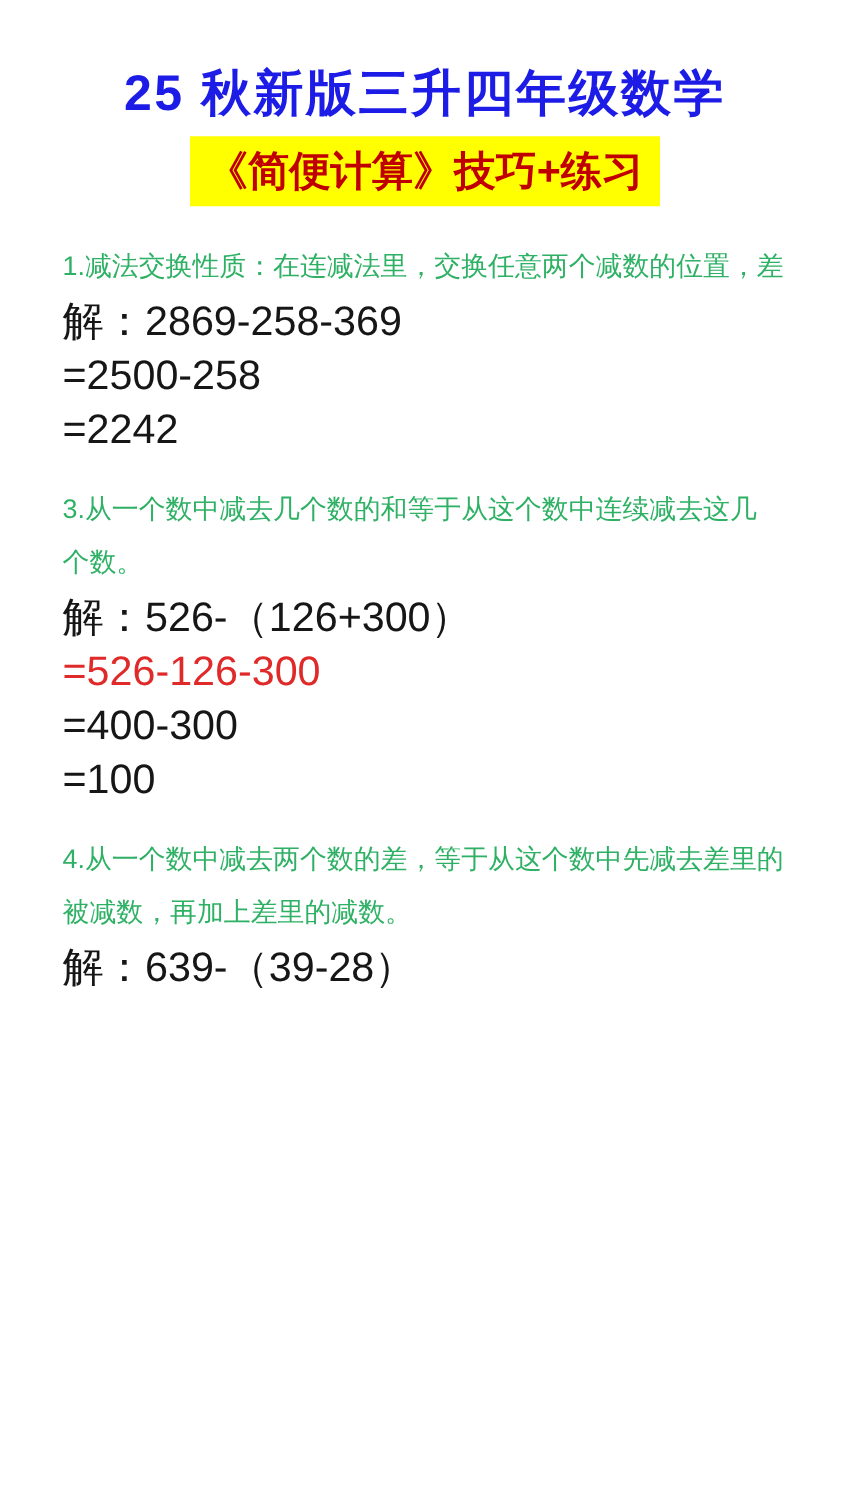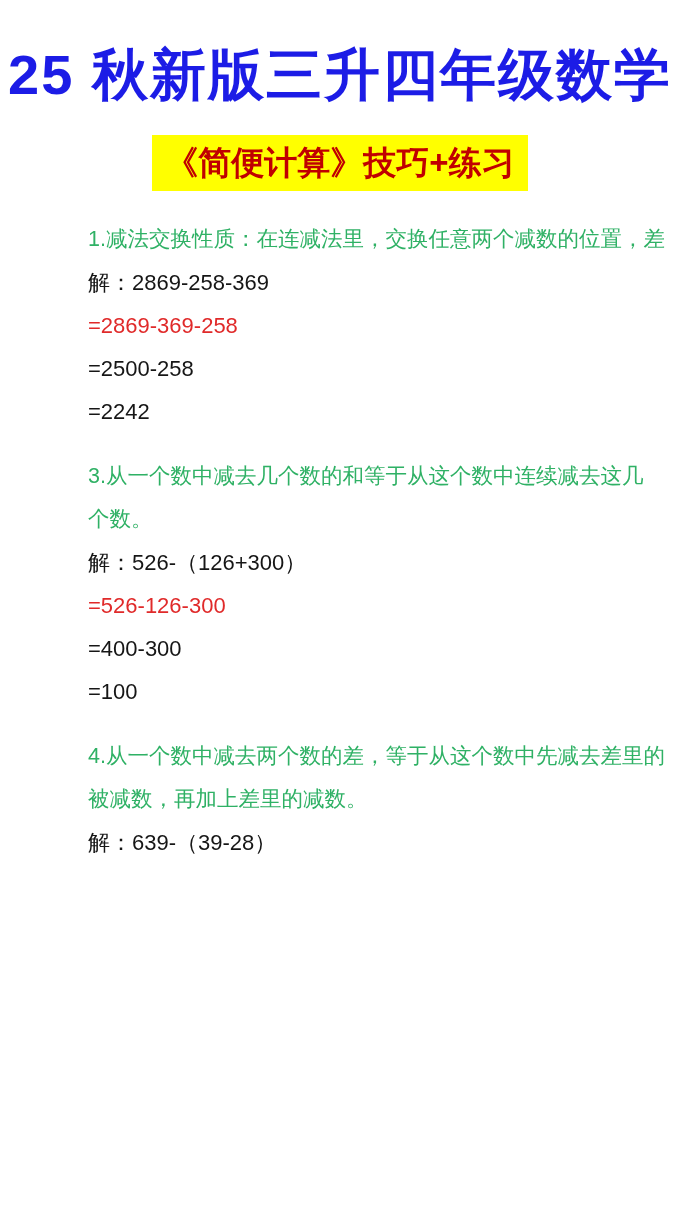--- a/index.html
+++ b/index.html
@@ -12,58 +12,58 @@
     position: relative;
     width: 680px;
     min-height: 1209px;
     margin: 0 auto;
     background: #ffffff;
     padding: 45px 0 40px 0;
     overflow: hidden;
   }
   .title {
     text-align: center;
-    font-size: 56px;
+    font-size: 40px;
     line-height: 60px;
     font-weight: bold;
     letter-spacing: 2px;
     color: var(--title_blue, #1c1ce6);
     white-space: nowrap;
   }
   .subtitle-row {
     text-align: center;
-    margin-top: 30px;
+    margin-top: 4px;
   }
   .subtitle {
     display: inline-block;
     background: var(--subtitle_bg_yellow, #ffff00);
     color: var(--subtitle_text_red, #c00000);
     font-size: 33px;
     line-height: 40px;
     font-weight: bold;
     padding: 8px 13px;
     white-space: nowrap;
   }
   .content {
     margin-top: 27px;
-    padding: 0 50px 0 88px;
+    padding: 0 50px 0 50px;
   }
   .section {
     margin-bottom: 22px;
   }
   .rule-line {
     color: var(--rule_green, #2fb165);
     font-size: 21.5px;
     line-height: 43px;
     white-space: nowrap;
     font-weight: 500;
   }
   .step {
     color: var(--body_black, #161616);
-    font-size: 22px;
+    font-size: 33px;
     line-height: 43px;
     white-space: nowrap;
   }
   .step.red {
     color: var(--highlight_red, #e02a2a);
   }
 </style>
 </head>
 <body>
 
@@ -71,21 +71,20 @@
   <h1 class="title">25 秋新版三升四年级数学</h1>
 
   <div class="subtitle-row">
     <span class="subtitle">《简便计算》技巧+练习</span>
   </div>
 
   <div class="content">
       <section class="section">
         <p class="rule-line">1.减法交换性质：在连减法里，交换任意两个减数的位置，差</p>
         <p class="step black">解：2869-258-369</p>
-        <p class="step red">=2869-369-258</p>
         <p class="step black">=2500-258</p>
         <p class="step black">=2242</p>
       </section>
       <section class="section">
         <p class="rule-line">3.从一个数中减去几个数的和等于从这个数中连续减去这几</p>
         <p class="rule-line">个数。</p>
         <p class="step black">解：526-（126+300）</p>
         <p class="step red">=526-126-300</p>
         <p class="step black">=400-300</p>
         <p class="step black">=100</p>

